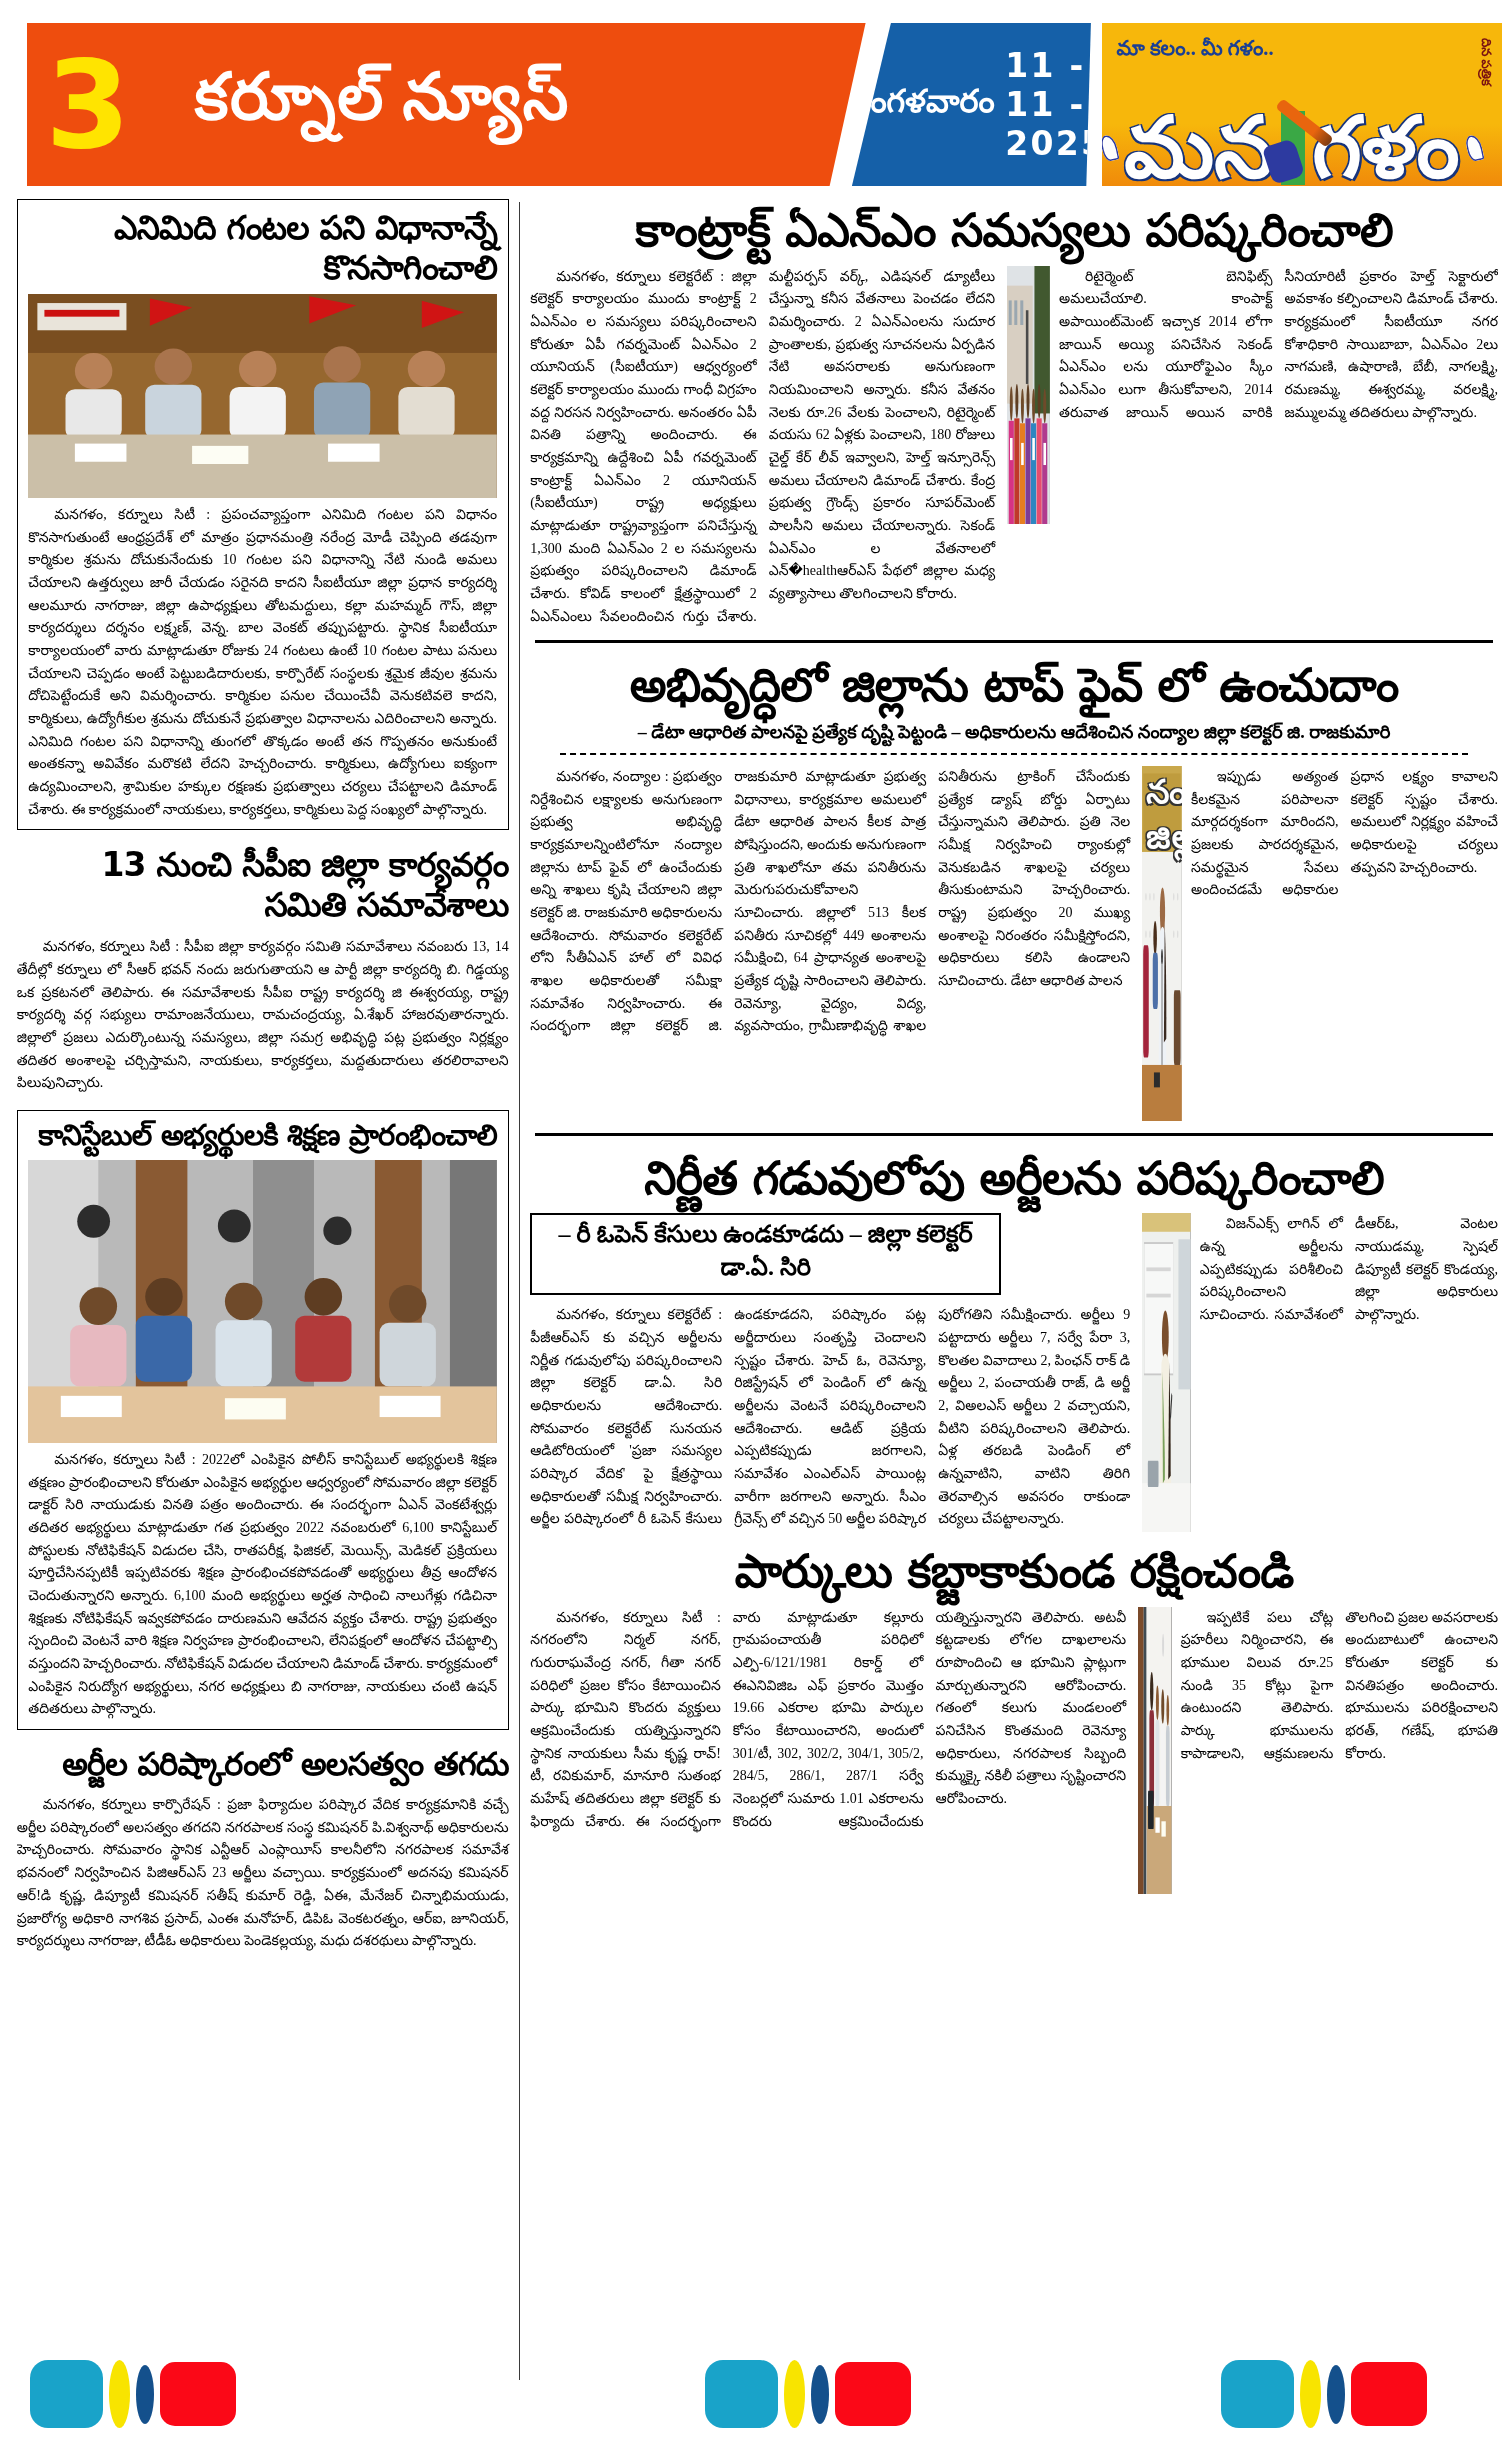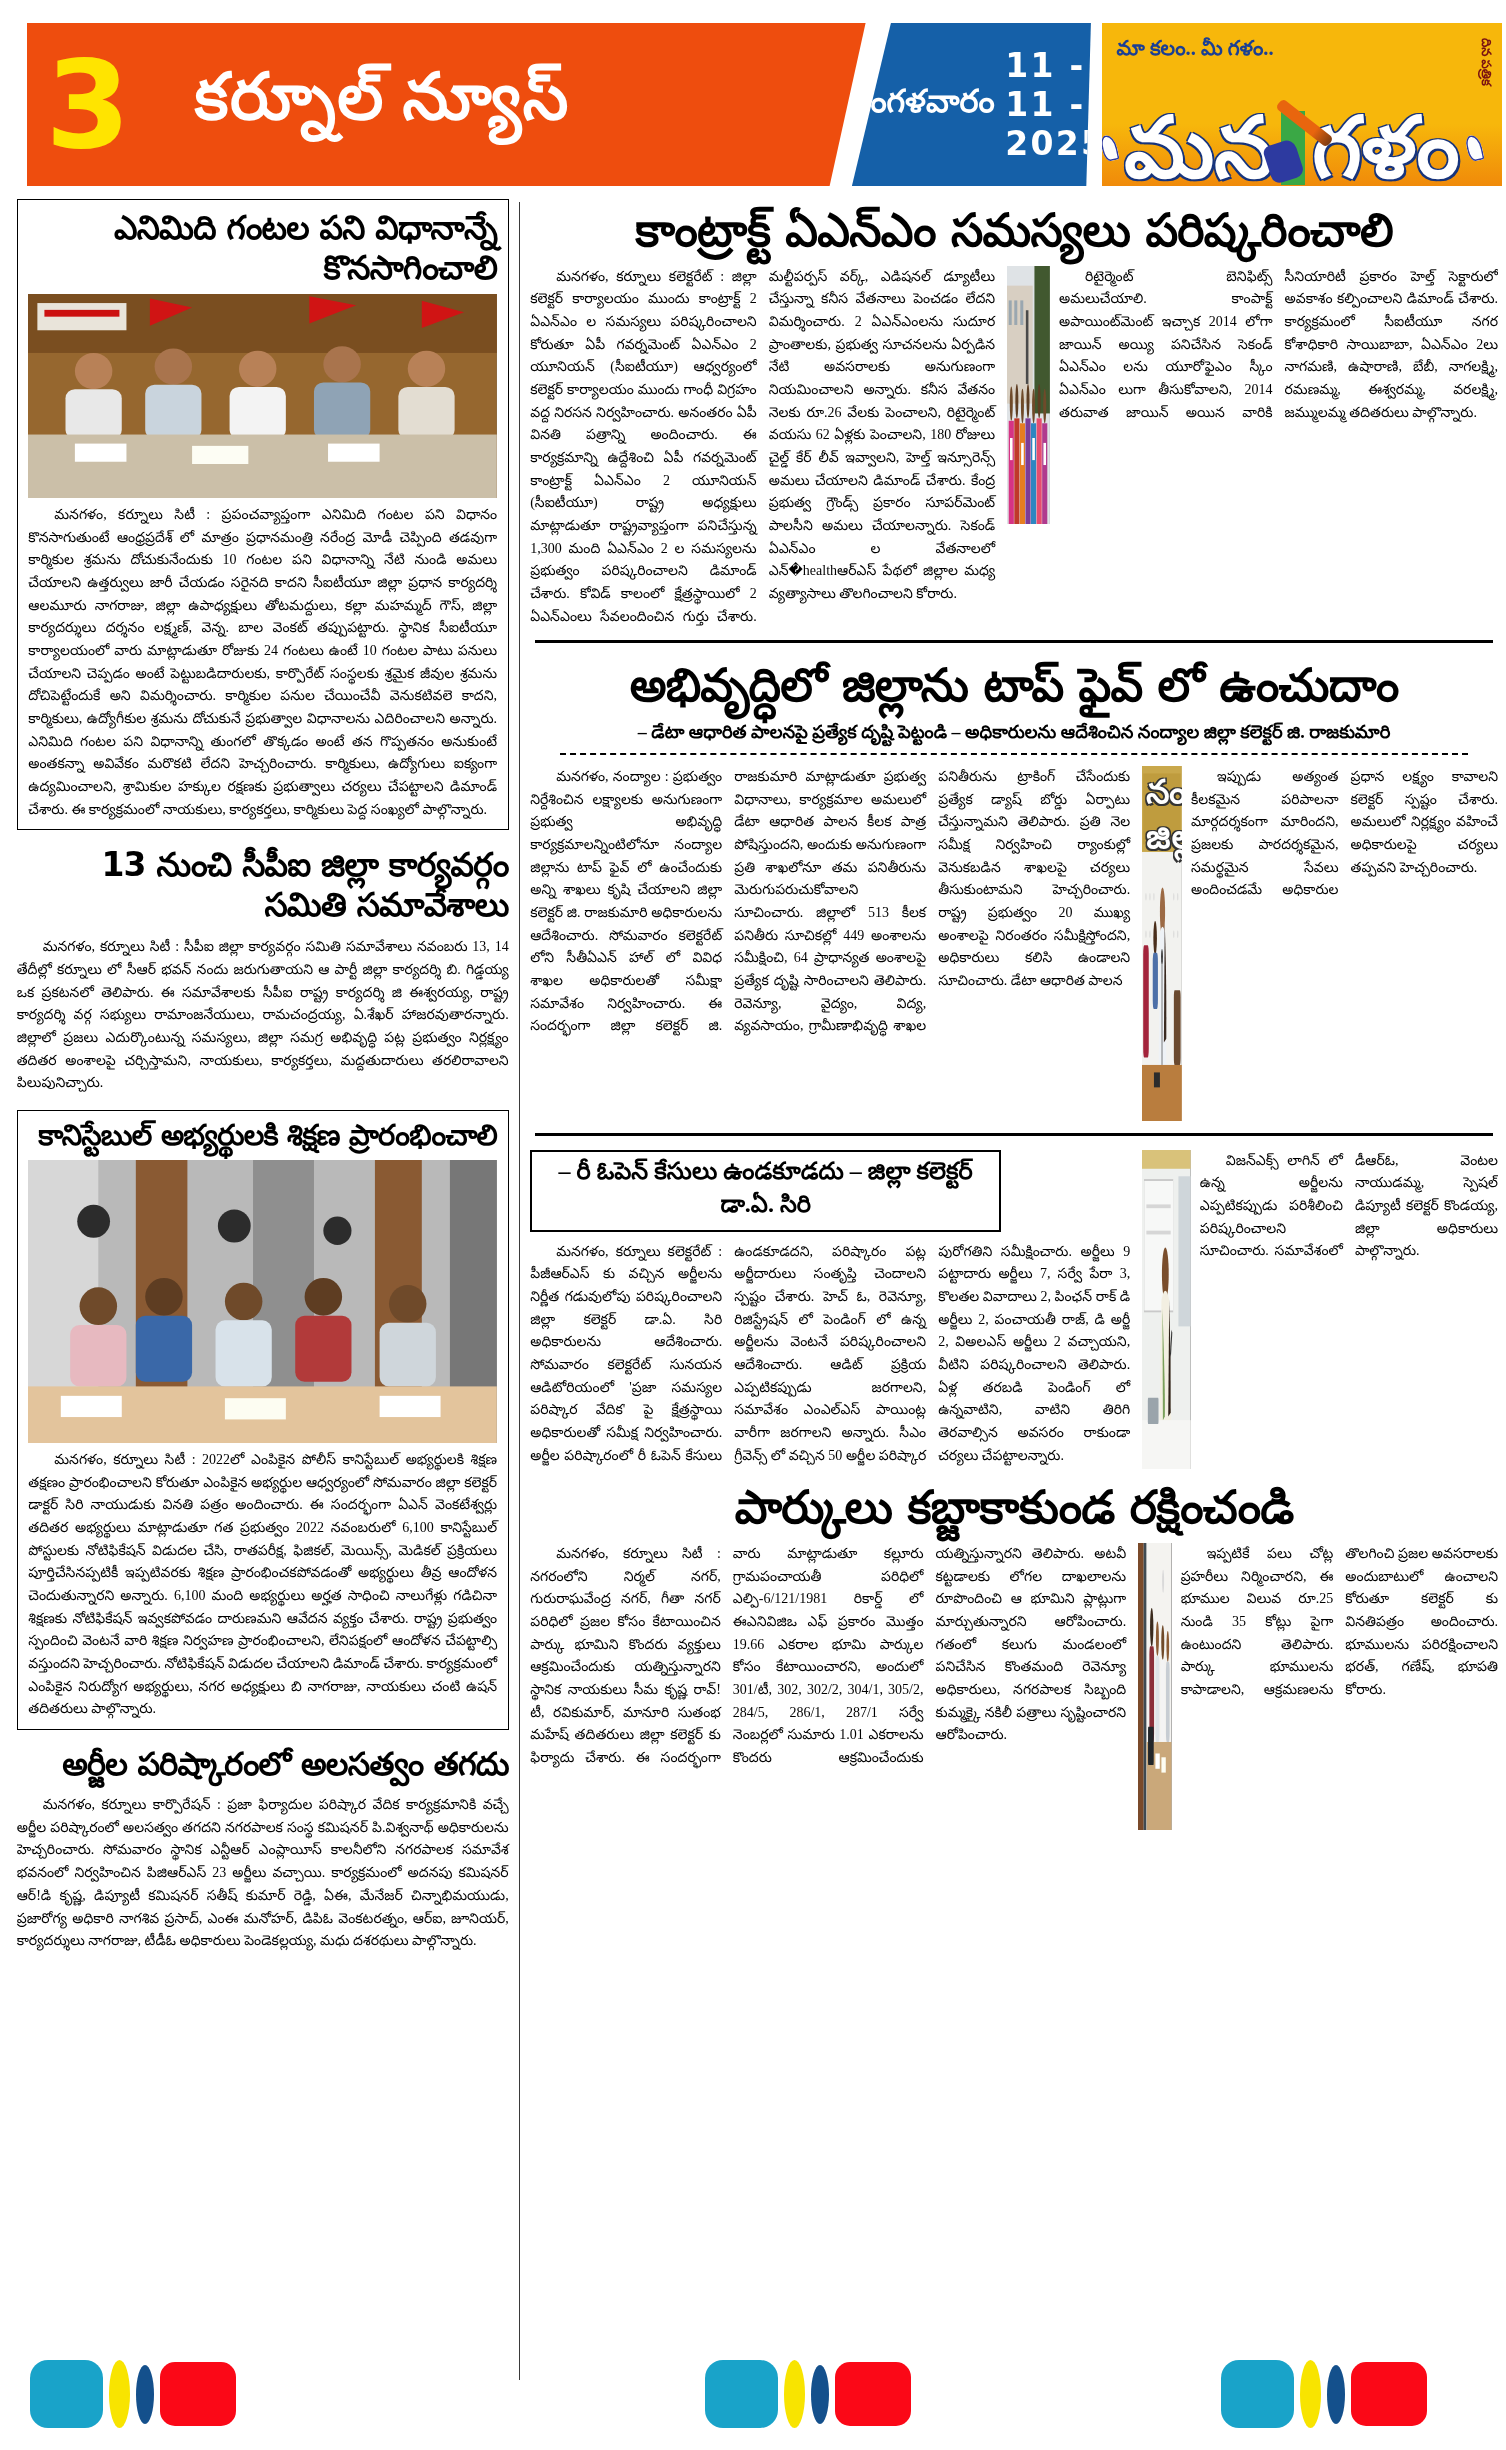--- a/index.html
+++ b/index.html
@@ -263,20 +263,21 @@
               <div class="photo-caption-overlay">నంద్యాల జిల్లా</div>
             </div>
             <p class="bodytext cols2">ఇప్పుడు అత్యంత కీలకమైన పరిపాలనా మార్గదర్శకంగా మారిందని, ప్రజలకు పారదర్శకమైన, సమర్థమైన సేవలు అందించడమే అధికారుల ప్రధాన లక్ష్యం కావాలని కలెక్టర్ స్పష్టం చేశారు. అమలులో నిర్లక్ష్యం వహించే అధికారులపై చర్యలు తప్పవని హెచ్చరించారు.</p>
           </div>
         </div>
       </article>
 
       <hr class="thick-rule">
 
       <article>
+        <h1 class="headline hl-right">నిర్ణీత గడువులోపు  అర్జీలను పరిష్కరించాలి</h1>
         <div class="art-flex">
           <div style="width:600px;flex:none;">
             <div class="kicker-box" style="width:471px;">– రీ ఓపెన్ కేసులు ఉండకూడదు – జిల్లా కలెక్టర్ డా.ఏ. సిరి</div>
             <p class="bodytext cols3">మనగళం, కర్నూలు కలెక్టరేట్ : పీజీఆర్ఎస్ కు వచ్చిన అర్జీలను నిర్ణీత గడువులోపు పరిష్కరించాలని జిల్లా కలెక్టర్ డా.ఏ. సిరి అధికారులను ఆదేశించారు. సోమవారం కలెక్టరేట్ సునయన ఆడిటోరియంలో 'ప్రజా సమస్యల పరిష్కార వేదిక' పై క్షేత్రస్థాయి అధికారులతో సమీక్ష నిర్వహించారు. అర్జీల పరిష్కారంలో రీ ఓపెన్ కేసులు ఉండకూడదని, పరిష్కారం పట్ల అర్జీదారులు సంతృప్తి చెందాలని స్పష్టం చేశారు. హెచ్ ఓ, రెవెన్యూ, రిజిస్ట్రేషన్ లో పెండింగ్ లో ఉన్న అర్జీలను వెంటనే పరిష్కరించాలని ఆదేశించారు. ఆడిట్ ప్రక్రియ ఎప్పటికప్పుడు జరగాలని, సమావేశం ఎంఎల్ఎస్ పాయింట్ల వారీగా జరగాలని అన్నారు. సీఎం గ్రీవెన్స్ లో వచ్చిన 50 అర్జీల పరిష్కార పురోగతిని సమీక్షించారు. అర్జీలు 9 పట్టాదారు అర్జీలు 7, సర్వే పేరా 3, కొలతల వివాదాలు 2, పింఛన్ రాక్ డి అర్జీలు 2, పంచాయతీ రాజ్, డి అర్జీ 2, విఅలఎస్ అర్జీలు 2 వచ్చాయని, వీటిని పరిష్కరించాలని తెలిపారు. ఏళ్ల తరబడి పెండింగ్ లో ఉన్నవాటిని, వాటిని తిరిగి తెరవాల్సిన అవసరం రాకుండా చర్యలు చేపట్టాలన్నారు.</p>
           </div>
           <div class="side-stack" style="flex:1;">
             <div class="photo" style="height:319px;">
               <svg viewBox="0 0 200 170" preserveAspectRatio="none">
                 <rect width="200" height="170" fill="#eef0ee"></rect>
                 <rect x="0" y="0" width="200" height="10" fill="#d9c27a"></rect>

